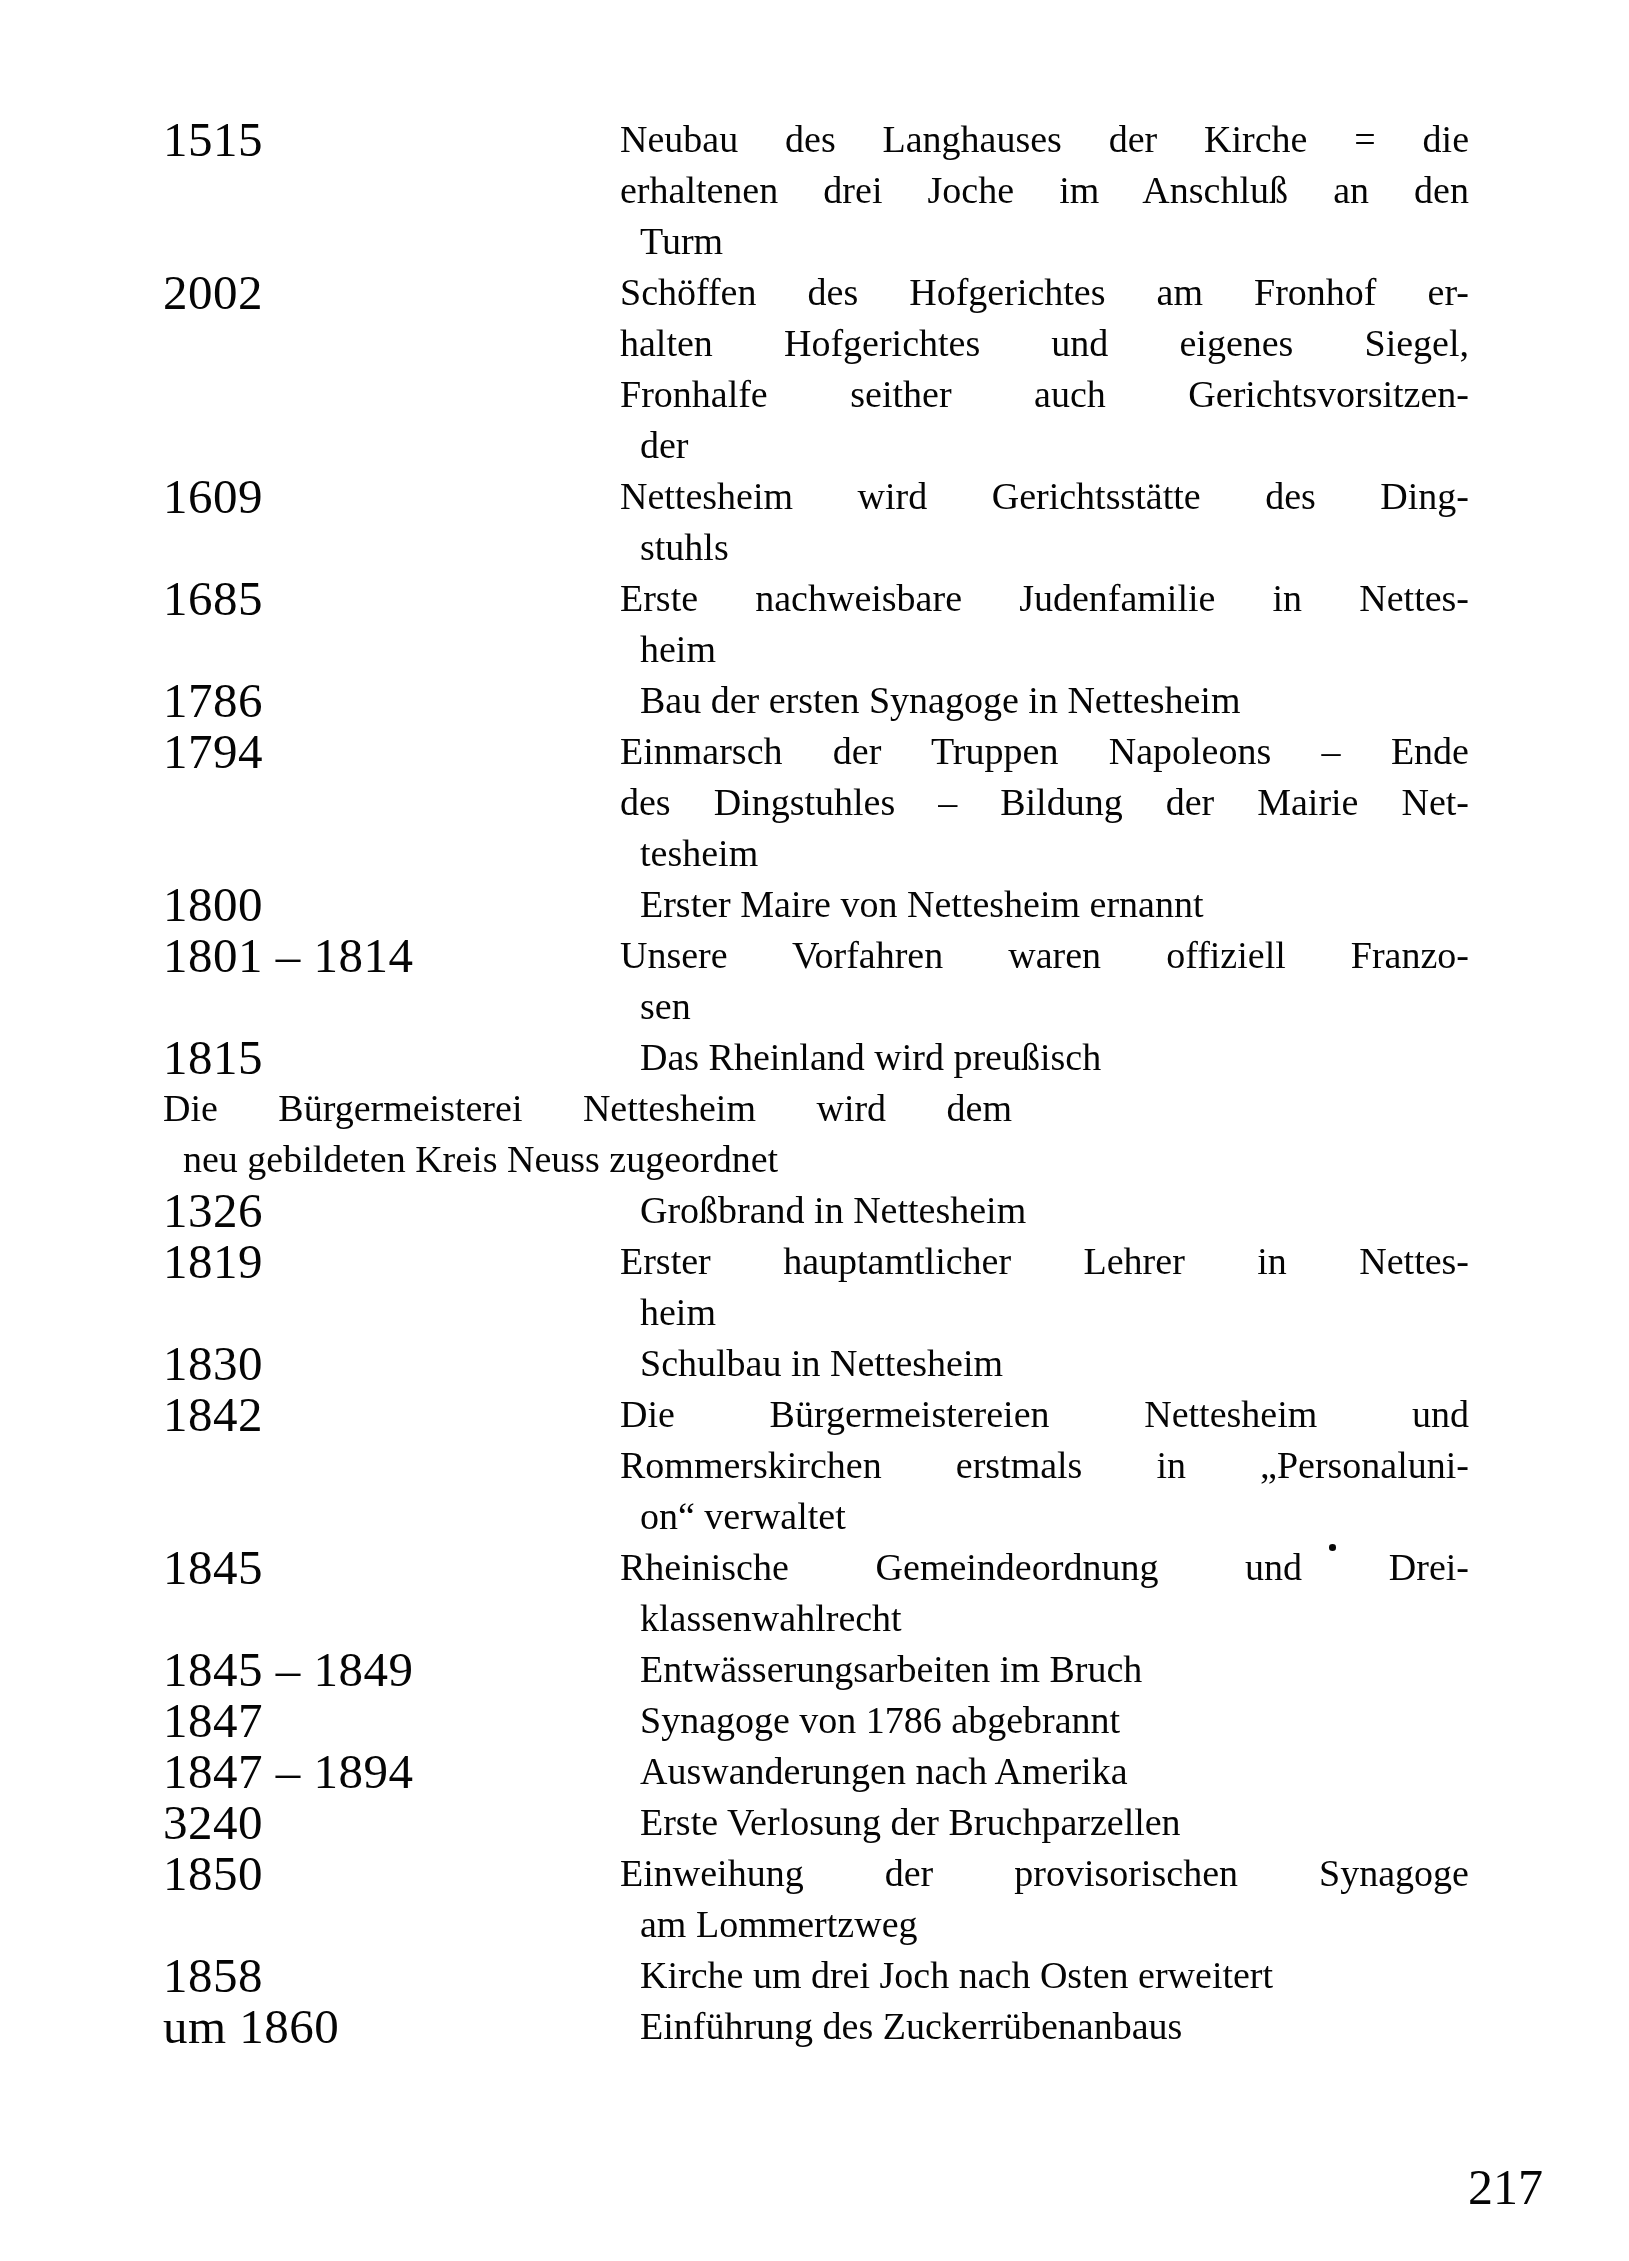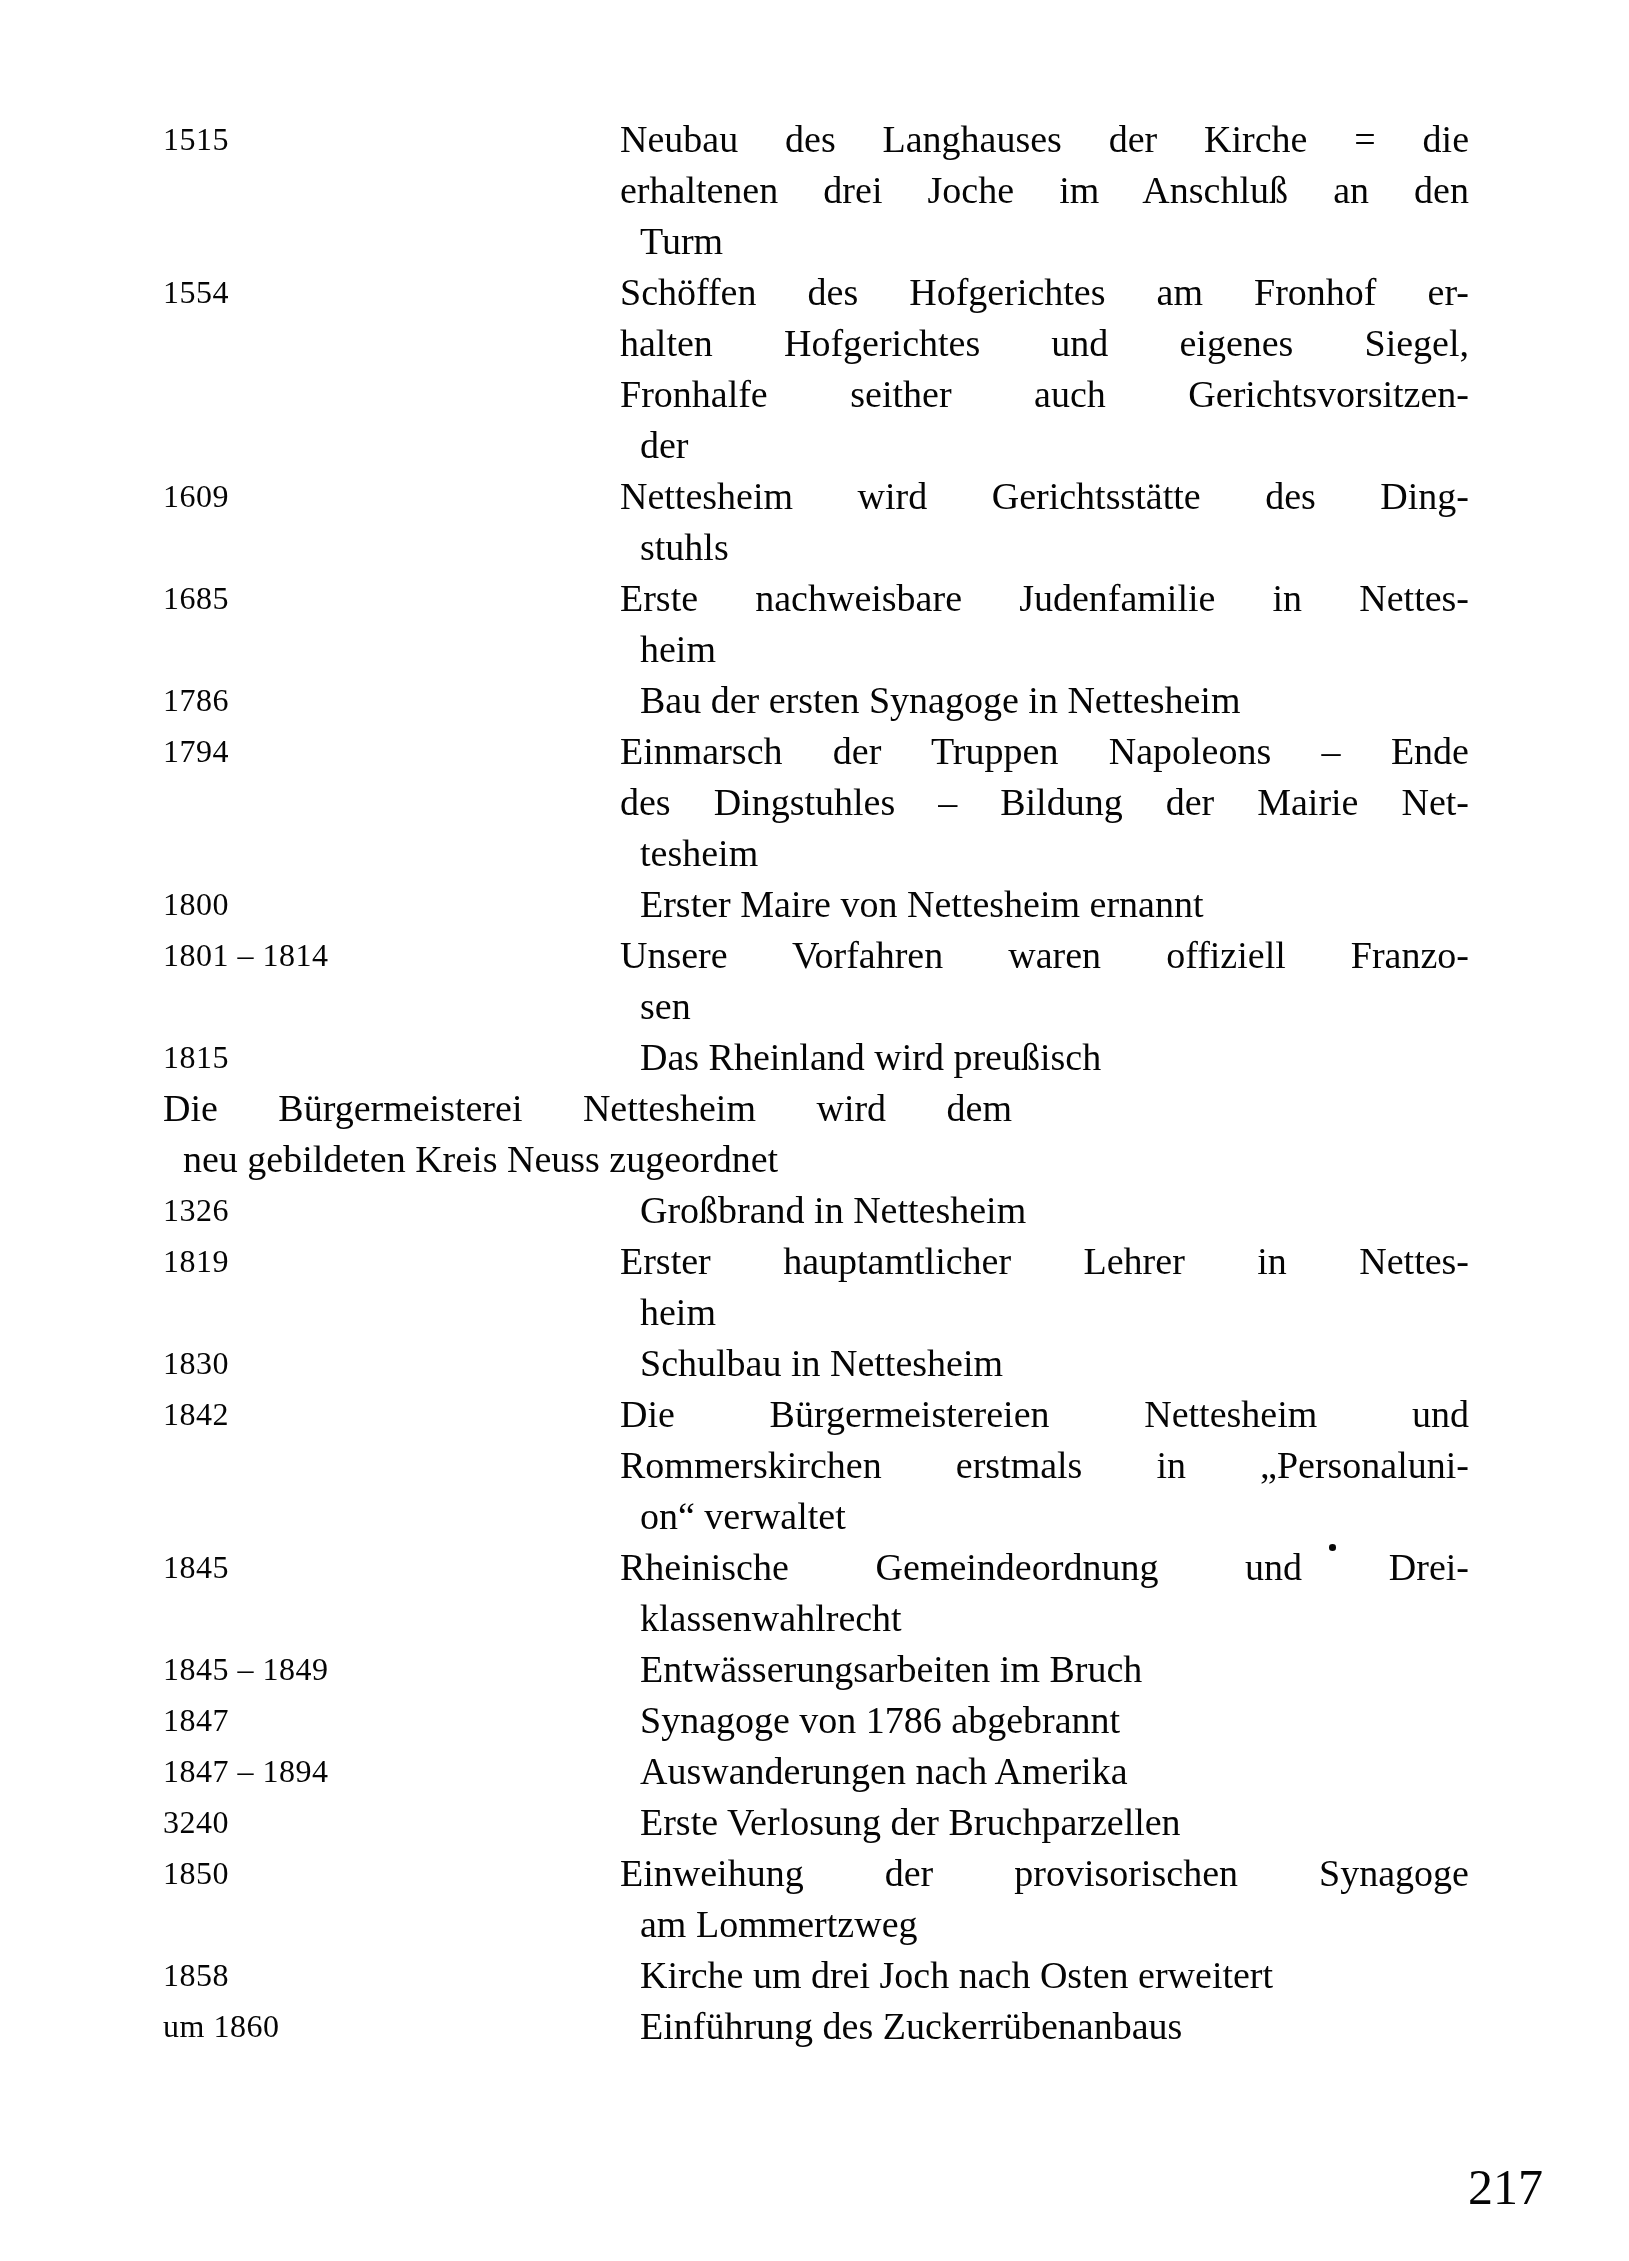--- a/index.html
+++ b/index.html
@@ -18,21 +18,21 @@
     top: 114px;
     width: 1306px;
   }
   .row {
     display: flex;
     align-items: flex-start;
   }
   .year {
     flex: 0 0 457px;
     width: 457px;
-    font-size: 32px;
+    font-size: 49px;
     line-height: 51px;
     white-space: nowrap;
     letter-spacing: 0.5px;
   }
   .desc {
     flex: 0 0 849px;
     width: 849px;
     font-size: 38px;
     line-height: 51px;
   }
@@ -68,21 +68,21 @@
 <div class="timeline">
     <div class="row">
       <div class="year">1515</div>
       <div class="desc">
         <div class="line">Neubau des Langhauses der Kirche = die</div>
         <div class="line">erhaltenen drei Joche im Anschluß an den</div>
         <div class="line last">Turm</div>
       </div>
     </div>
     <div class="row">
-      <div class="year">1554</div>
+      <div class="year">2002</div>
       <div class="desc">
         <div class="line">Schöffen des Hofgerichtes am Fronhof er-</div>
         <div class="line">halten Hofgerichtes und eigenes Siegel,</div>
         <div class="line">Fronhalfe seither auch Gerichtsvorsitzen-</div>
         <div class="line last">der</div>
       </div>
     </div>
     <div class="row">
       <div class="year">1609</div>
       <div class="desc">

